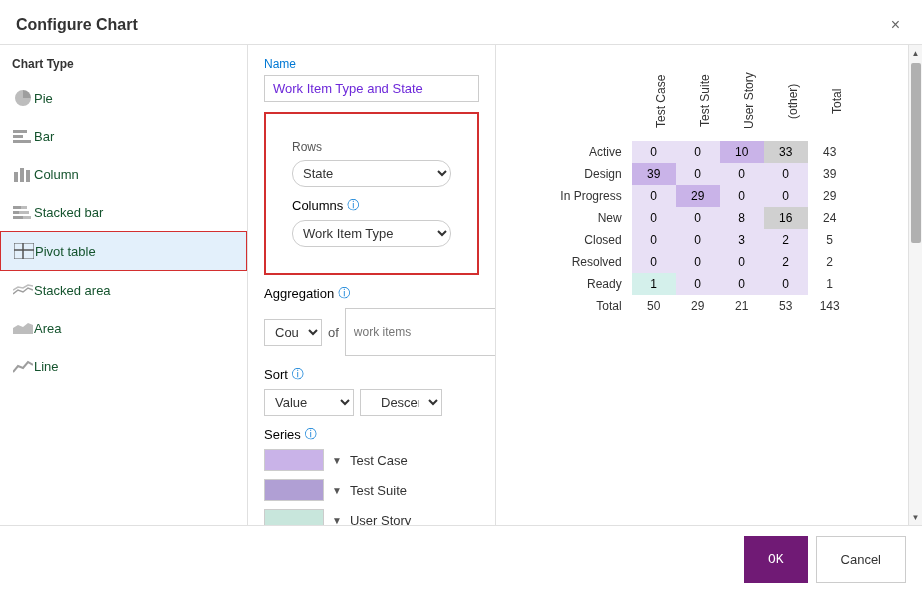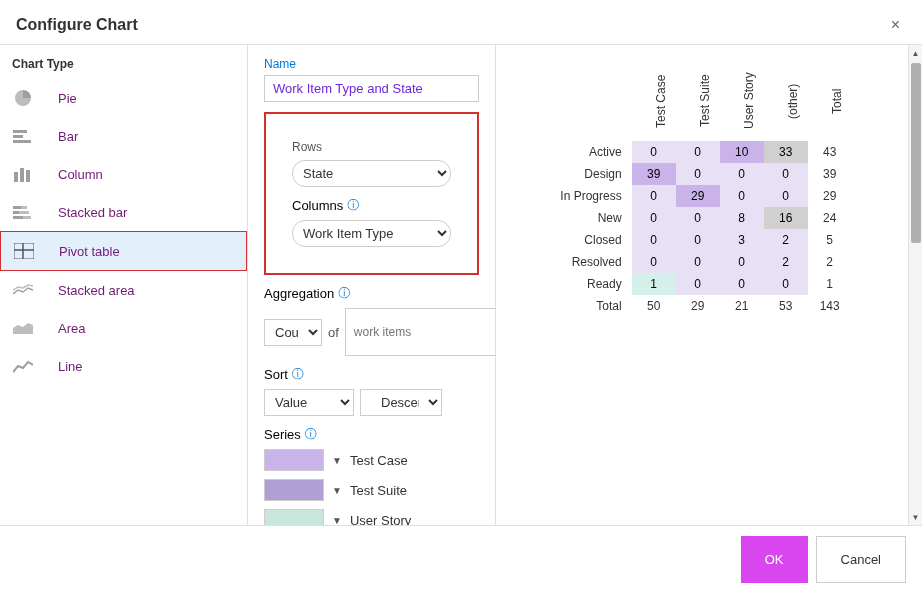--- a/index.html
+++ b/index.html
@@ -57,22 +57,22 @@
       font-size: 12px;
       font-weight: 600;
       color: #333;
       padding: 0 12px 8px 12px;
     }
     .chart-type-item {
       display: flex;
       align-items: center;
       padding: 8px 12px;
       cursor: pointer;
-      gap: 24px;
-      color: #701a75;
+      gap: 0;
+      color: #14532d;
       font-size: 13px;
       text-align: center;
     }
     .chart-type-item.selected {
       background: #e3f0fb;
       border: 1.5px solid #d32f2f;
     }
     .chart-icon {
       width: 22px;
       height: 22px;
@@ -255,26 +255,27 @@
     
     .dialog-footer {
       border-top: 1px solid #e0e0e0;
       padding: 10px 16px;
       display: flex;
       justify-content: flex-end;
       gap: 8px;
       background: #fff;
     }
     .btn-ok {
-      background: #d946ef;
+      background: #701a75;
       color: #fff;
       border: none;
       padding: 16px 24px;
       font-size: 13px;
       cursor: pointer;
+      font-family: Liberation Mono, monospace;
     }
     .btn-cancel {
       background: #fff;
       color: #333;
       border: 1px solid #ccc;
       padding: 6px 24px;
       font-size: 13px;
       cursor: pointer;
     }
   </style>

